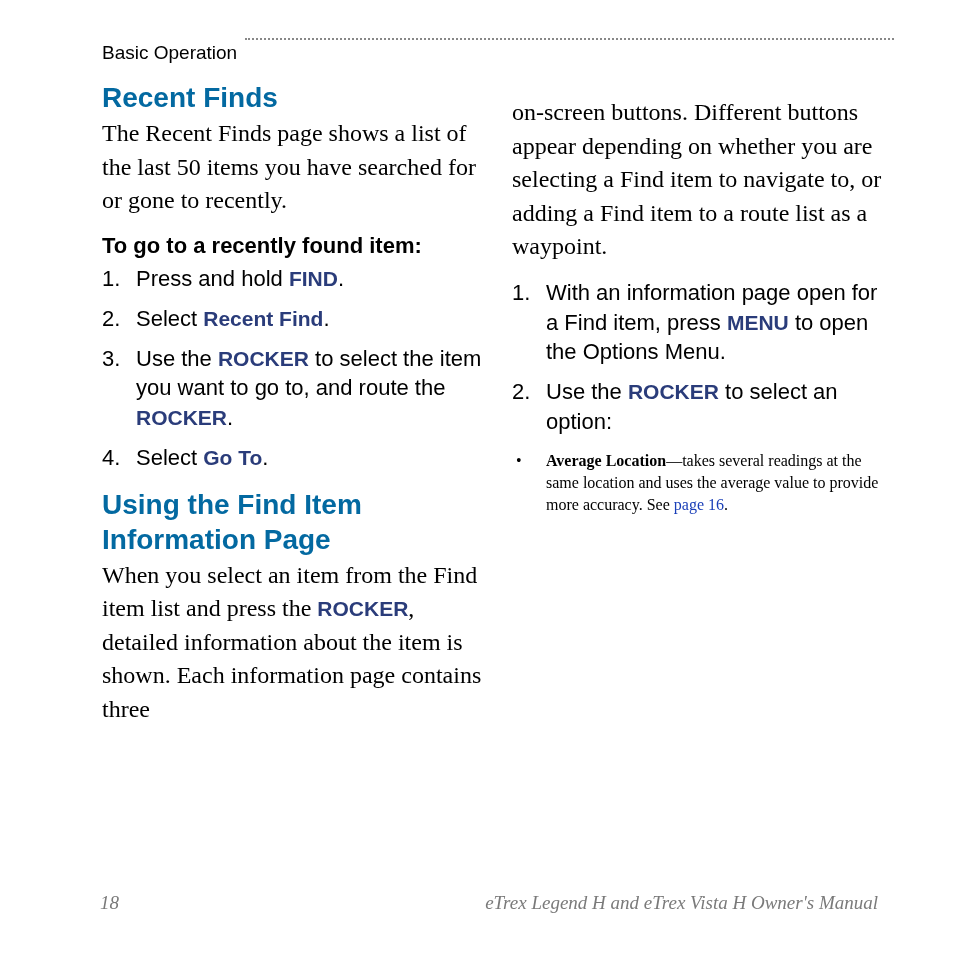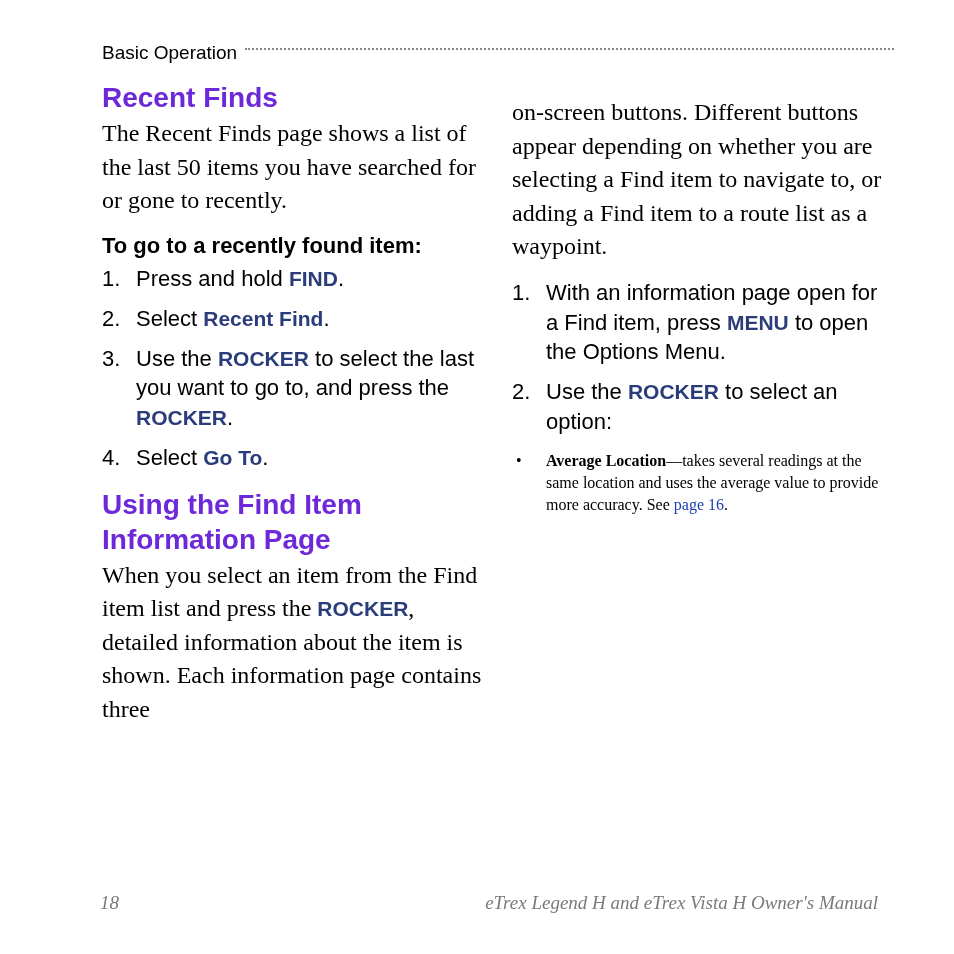--- a/index.html
+++ b/index.html
@@ -7,21 +7,21 @@
     width: 954px;
     height: 954px;
     background: #fff;
     font-family: Arial, Helvetica, sans-serif;
     color: #000;
     position: relative;
     padding: 42px 60px 0 60px;
   }
   .header-row {
     display: flex;
-    align-items: center;
+    align-items: flex-start;
     margin-left: 42px;
     margin-bottom: 6px;
   }
   .header-label {
     font-size: 19px;
     white-space: nowrap;
     padding-right: 8px;
   }
   .header-dots {
     flex: 1;
@@ -39,21 +39,21 @@
   .col {
     flex: 1;
     min-width: 0;
   }
   h1.section {
     font-size: 28px;
     font-weight: bold;
     margin-top: 4px;
     margin-bottom: 2px;
     line-height: 1.25;
-    color: #6d28d9;
+    color: #0369a1;
   }
   p.body {
     font-family: "Times New Roman", Times, serif;
     font-size: 24px;
     line-height: 1.4;
     margin-bottom: 14px;
   }
   p.lead {
     font-family: Liberation Sans, sans-serif;
     font-size: 22px;
@@ -135,21 +135,21 @@
 <div class="columns">
 
   <div class="col">
     <h1 class="section">Recent Finds</h1>
     <p class="body">The Recent Finds page shows a list of the last 50 items you have searched for or gone to recently.</p>
 
     <p class="lead">To go to a recently found item:</p>
     <ol class="steps">
       <li><span>Press and hold </span><span class="kw">FIND</span><span>.</span></li>
       <li><span>Select </span><span class="kw">Recent Find</span><span>.</span></li>
-      <li><span>Use the </span><span class="kw">ROCKER</span><span> to select the last you want to go to, and press the </span><span class="kw">ROCKER</span><span>.</span></li>
+      <li><span>Use the </span><span class="kw">ROCKER</span><span> to select the item you want to go to, and route the </span><span class="kw">ROCKER</span><span>.</span></li>
       <li><span>Select </span><span class="kw">Go To</span><span>.</span></li>
     </ol>
 
     <h1 class="section">Using the Find Item Information Page</h1>
     <p class="body"><span>When you select an item from the Find item list and press the </span><span class="kw">ROCKER</span><span>, detailed information about the item is shown. Each information page contains three</span></p>
   </div>
 
   <div class="col">
     <p class="body" style="margin-top:20px">on-screen buttons. Different buttons appear depending on whether you are selecting a Find item to navigate to, or adding a Find item to a route list as a waypoint.</p>
 

